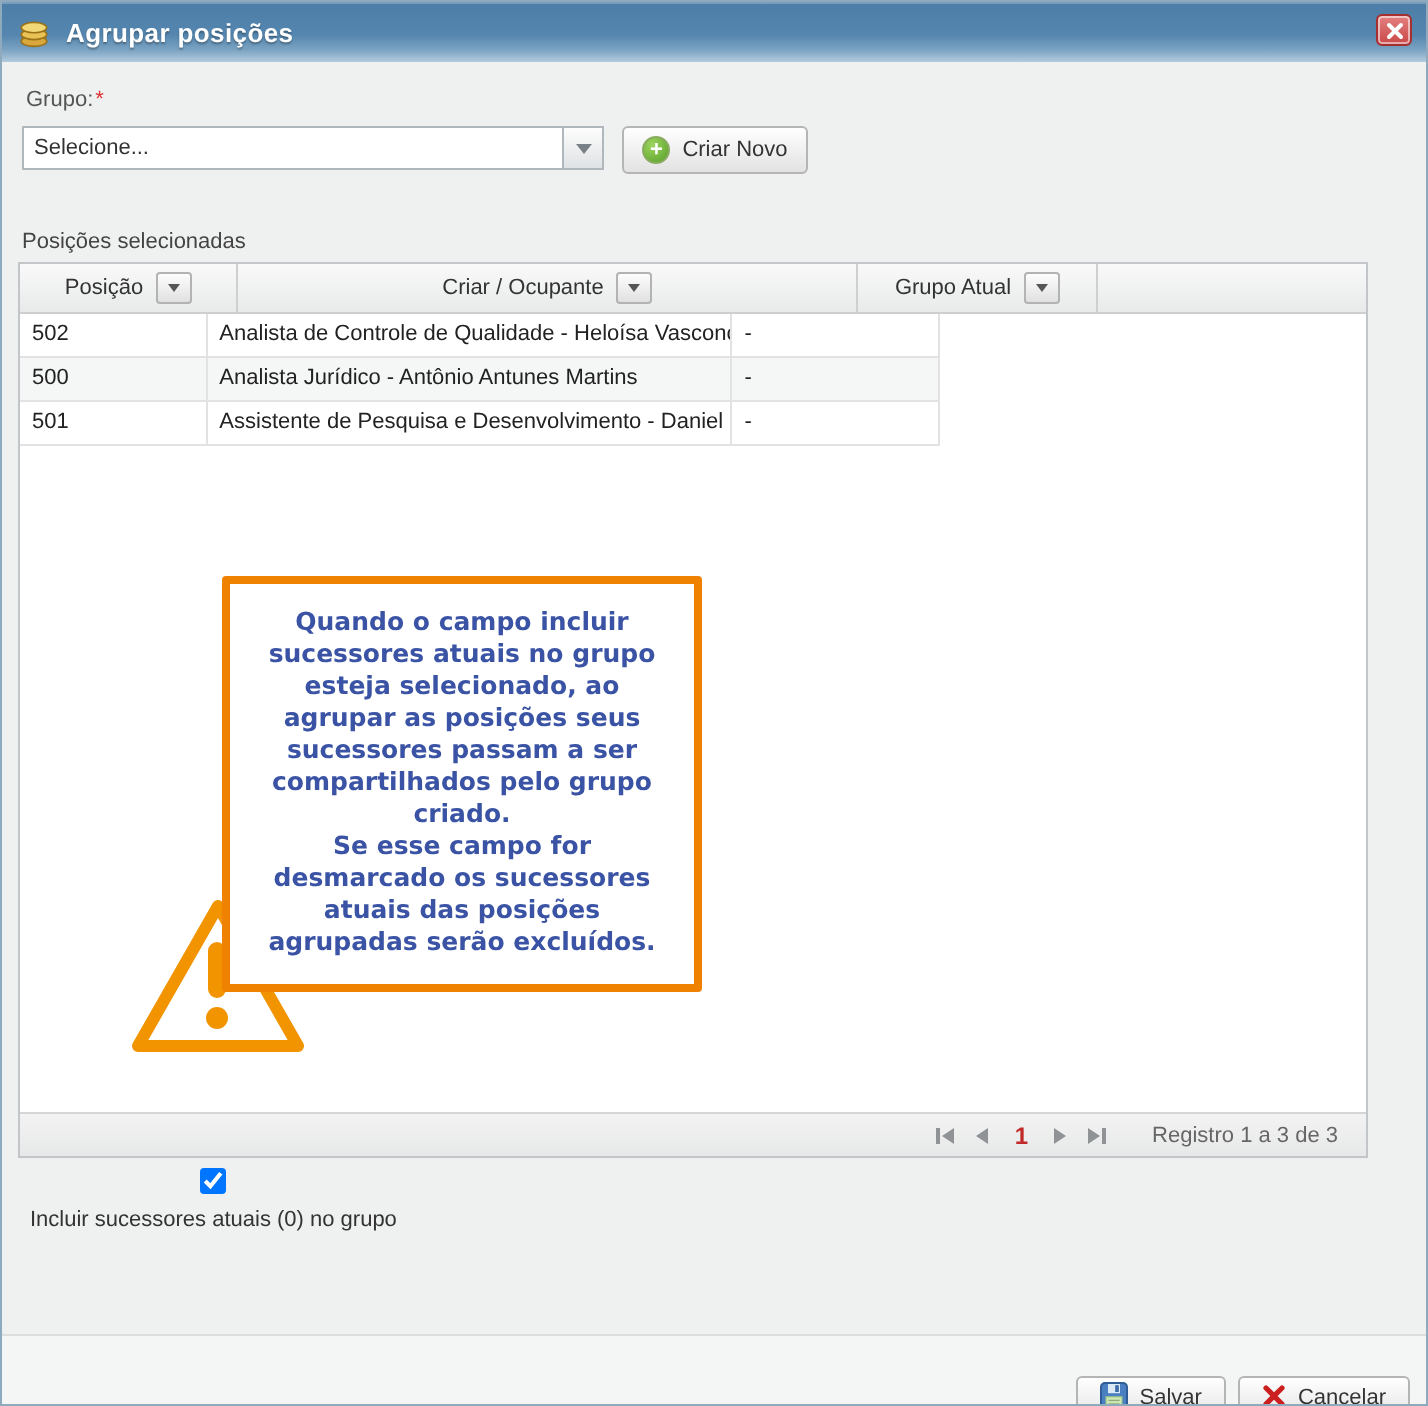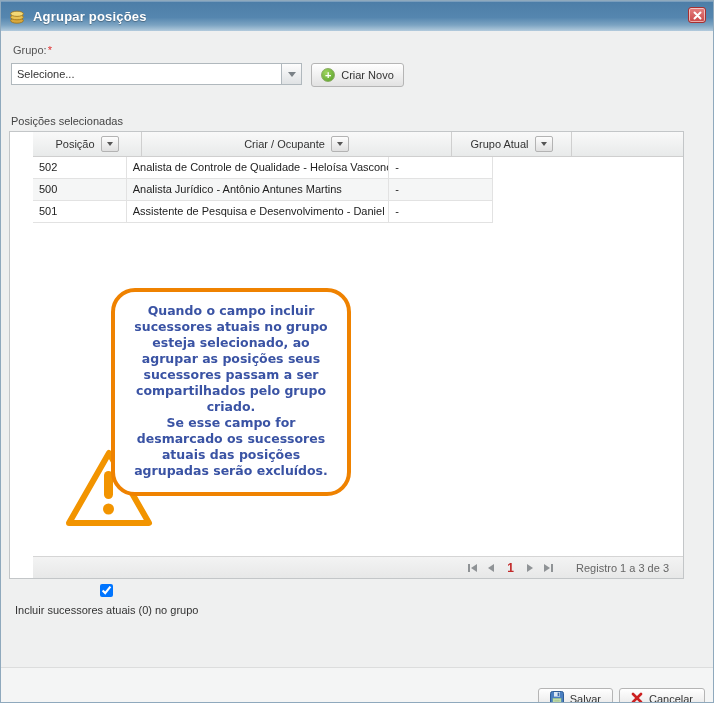--- a/index.html
+++ b/index.html
@@ -63,21 +63,21 @@
     background: radial-gradient(circle at 35% 30%, #9ed45e, #56a028);
     border: 1px solid #8aab62; color: #fff; font-weight: bold; font-size: 11px;
     display: flex; align-items: center; justify-content: center; line-height: 1;
   }
 
   .section-label { position: absolute; left: 10px; top: 84px; font-size: 11px; color: #444; }
 
   
   .grid {
     position: absolute; left: 8px; top: 100px; width: 675px; height: 448px;
-    background: #fff; border: 1px solid #c3c6c8; display: flex; flex-direction: column; padding-left: 23px;
+    background: #fff; border: 1px solid #c3c6c8; display: flex; flex-direction: column;
   }
   .grid-header { height: 25px; display: flex; background: linear-gradient(#f9f9f9, #e8eaea); border-bottom: 1px solid #cfcfcf; flex: none; }
   .hcell { display: flex; align-items: center; justify-content: center; gap: 6px; border-right: 1px solid #cfcfcf; font-size: 11px; color: #333; cursor: pointer; }
   .hc1 { width: 109px; } .hc2 { width: 310px; } .hc3 { width: 120px; } .hc4 { flex: 1; border-right: none; cursor: default; }
   .filter-btn {
     width: 18px; height: 16px; background: linear-gradient(#fdfdfd, #e0e0e0);
     border: 1px solid #b3b3b3; border-radius: 2px;
     display: flex; align-items: center; justify-content: center; cursor: pointer;
   }
   .filter-caret { width: 0; height: 0; border-left: 3px solid transparent; border-right: 3px solid transparent; border-top: 4px solid #555; }
@@ -106,21 +106,21 @@
   .pg-status { margin-left: 14px; color: #666; }
 
   
   .checkbox-row { position: absolute; left: 14px; top: 553px; display: flex; align-items: center; gap: 7px; flex-direction: column; }
   .checkbox-row input { width: 13px; height: 13px; cursor: pointer; }
   .checkbox-row label { font-size: 11px; color: #333; }
 
   
   .callout {
     position: absolute; left: 110px; top: 257px; width: 240px;
-    background: #fff; border: 4px solid #ef8200; border-radius: 24px;
+    background: #fff; border: 4px solid #ef8200; border-radius: 2px;
     padding: 11px 8px 13px; z-index: 6;
   }
   .callout p {
     font-family: "DejaVu Sans", sans-serif; font-size: 12.5px; font-weight: bold;
     color: #3a53a4; text-align: center; line-height: 16px;
   }
   .callout-tail { position: absolute; left: 110px; top: 393px; z-index: 5; }
   .warning-sign { position: absolute; left: 62px; top: 414px; z-index: 4; }
 
   

